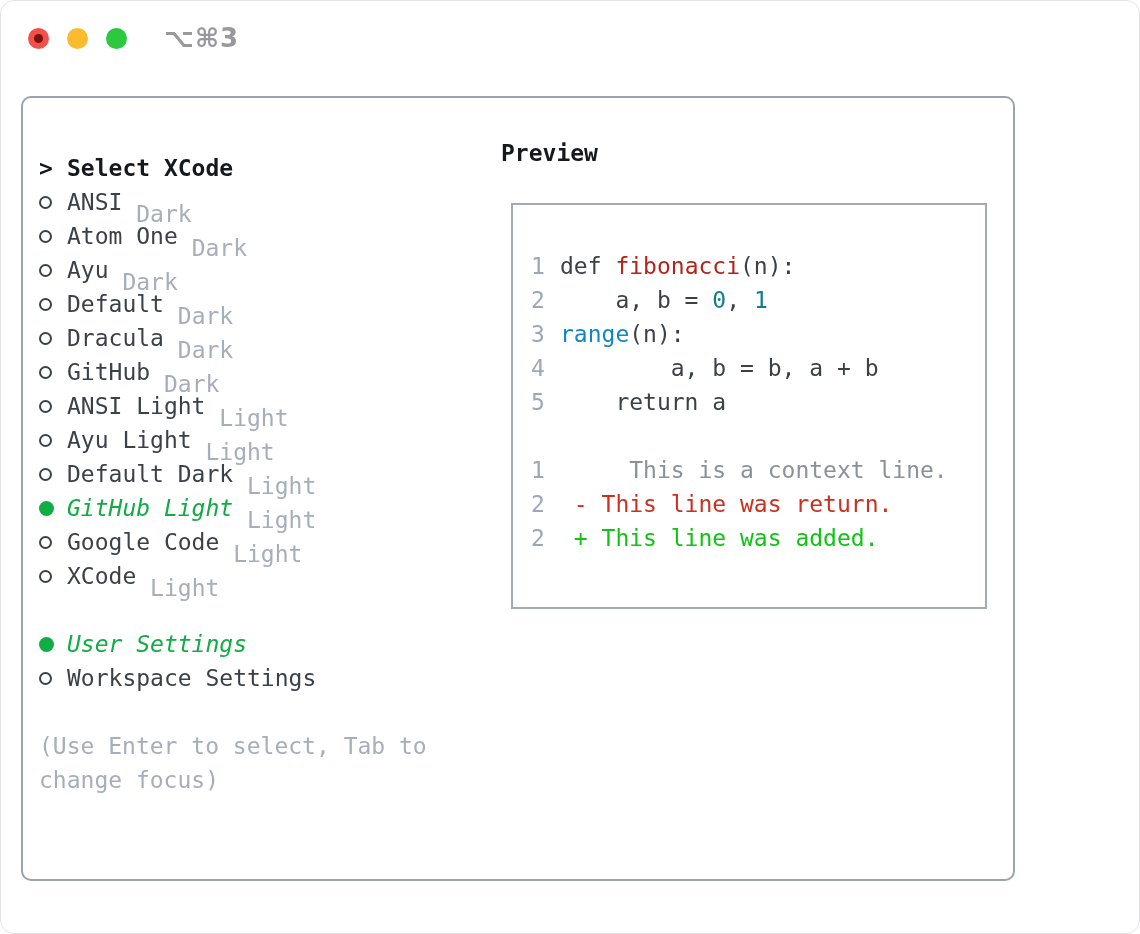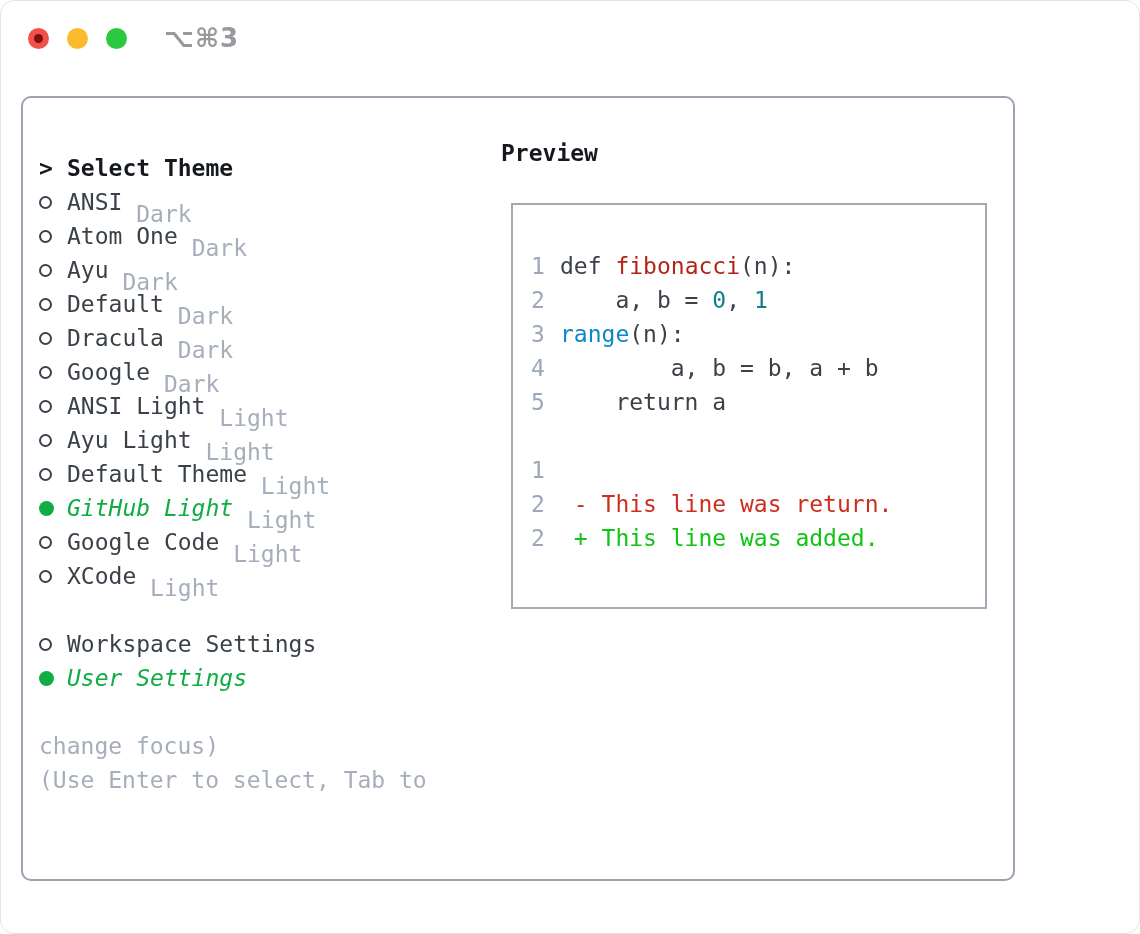--- a/index.html
+++ b/index.html
@@ -100,66 +100,66 @@
     <span class="light light-yellow"></span>
     <span class="light light-green"></span>
   </div>
   <div class="window-title">⌥⌘3</div>
 
   <div class="panel">
 
     <div class="left-col">
       <div class="row">
         <span class="marker"><span class="marker-caret">&gt;</span></span>
-        <span class="hdr">Select Theme</span>
+        <span class="hdr">Select XCode</span>
       </div>
 
       <div id="theme-list">
           <div class="row"><span class="marker"><span class="ring"></span></span><span class="t-name">ANSI</span><span class="t-variant"> Dark</span></div>
           <div class="row"><span class="marker"><span class="ring"></span></span><span class="t-name">Atom One</span><span class="t-variant"> Dark</span></div>
           <div class="row"><span class="marker"><span class="ring"></span></span><span class="t-name">Ayu</span><span class="t-variant"> Dark</span></div>
           <div class="row"><span class="marker"><span class="ring"></span></span><span class="t-name">Default</span><span class="t-variant"> Dark</span></div>
           <div class="row"><span class="marker"><span class="ring"></span></span><span class="t-name">Dracula</span><span class="t-variant"> Dark</span></div>
-          <div class="row"><span class="marker"><span class="ring"></span></span><span class="t-name">Google</span><span class="t-variant"> Dark</span></div>
+          <div class="row"><span class="marker"><span class="ring"></span></span><span class="t-name">GitHub</span><span class="t-variant"> Dark</span></div>
           <div class="row"><span class="marker"><span class="ring"></span></span><span class="t-name">ANSI Light</span><span class="t-variant"> Light</span></div>
           <div class="row"><span class="marker"><span class="ring"></span></span><span class="t-name">Ayu Light</span><span class="t-variant"> Light</span></div>
-          <div class="row"><span class="marker"><span class="ring"></span></span><span class="t-name">Default Theme</span><span class="t-variant"> Light</span></div>
+          <div class="row"><span class="marker"><span class="ring"></span></span><span class="t-name">Default Dark</span><span class="t-variant"> Light</span></div>
           <div class="row selected"><span class="marker"><span class="dot"></span></span><span class="t-name">GitHub Light</span><span class="t-variant"> Light</span></div>
           <div class="row"><span class="marker"><span class="ring"></span></span><span class="t-name">Google Code</span><span class="t-variant"> Light</span></div>
           <div class="row"><span class="marker"><span class="ring"></span></span><span class="t-name">XCode</span><span class="t-variant"> Light</span></div>
         </div>
 
       <div class="spacer"></div>
 
 
       <div id="apply-options">
+          <div class="row selected"><span class="marker"><span class="dot"></span></span><span class="t-name">User Settings</span></div>
           <div class="row"><span class="marker"><span class="ring"></span></span><span class="t-name">Workspace Settings</span></div>
-          <div class="row selected"><span class="marker"><span class="dot"></span></span><span class="t-name">User Settings</span></div>
         </div>
 
       <div class="spacer"></div>
 
       <div id="hint-lines">
+          <div class="row hint">(Use Enter to select, Tab to</div>
           <div class="row hint">change focus)</div>
-          <div class="row hint">(Use Enter to select, Tab to</div>
         </div>
     </div>
 
     <div class="row preview-title">
       <span class="hdr">Preview</span>
     </div>
 
     <div class="preview-box">
       <div id="code-lines">
           <div class="code-row"><span class="gutter">1</span><span class="c-fg">def </span><span class="c-func">fibonacci</span><span class="c-fg">(n):</span></div>
           <div class="code-row"><span class="gutter">2</span><span class="c-fg">    a, b = </span><span class="c-num">0</span><span class="c-fg">, </span><span class="c-num">1</span></div>
           <div class="code-row"><span class="gutter">3</span><span class="c-builtin">range</span><span class="c-fg">(n):</span></div>
           <div class="code-row"><span class="gutter">4</span><span class="c-fg">        a, b = b, a + b</span></div>
           <div class="code-row"><span class="gutter">5</span><span class="c-fg">    return a</span></div>
           <div class="code-row"><span class="gutter"></span></div>
-          <div class="code-row"><span class="gutter">1</span></div>
+          <div class="code-row"><span class="gutter">1</span><span class="c-context">     This is a context line.</span></div>
           <div class="code-row"><span class="gutter">2</span><span class="c-deleted"> - This line was return.</span></div>
           <div class="code-row"><span class="gutter">2</span><span class="c-added"> + This line was added.</span></div>
         </div>
     </div>
 
   </div>
 </div>
 
 </body></html>

